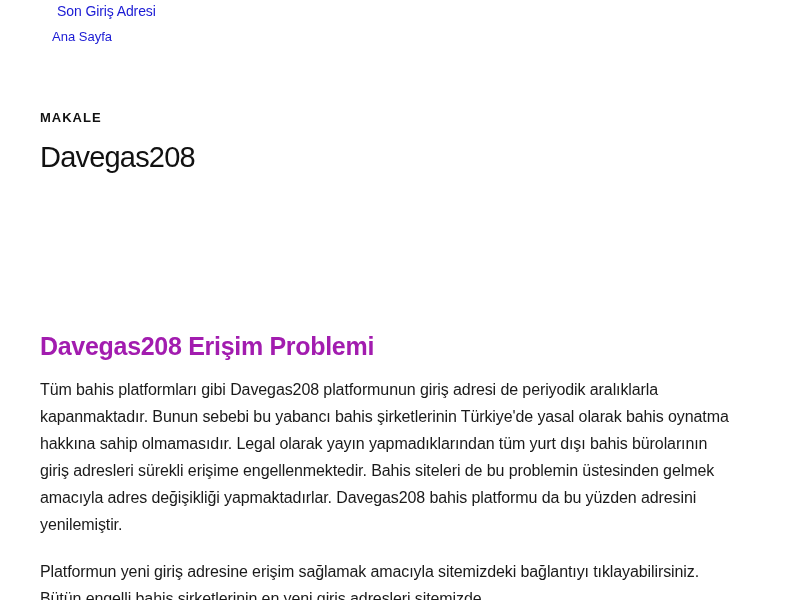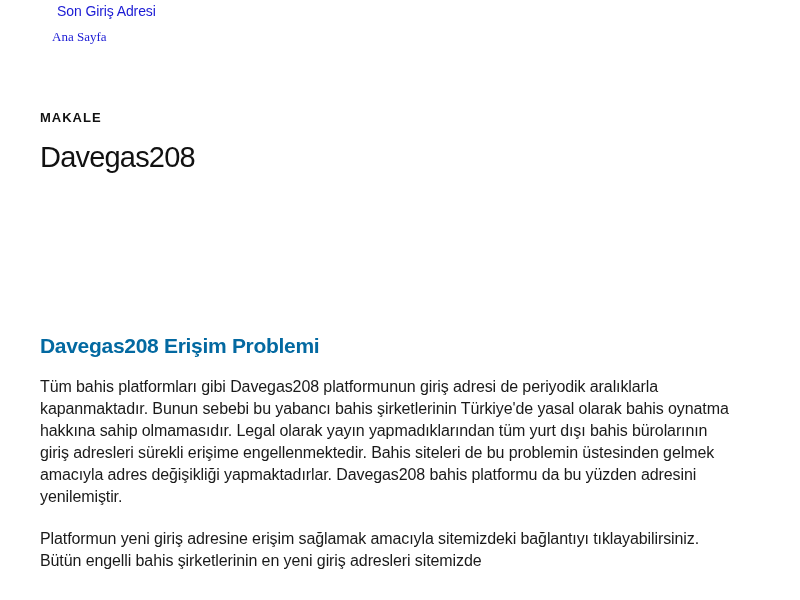--- a/index.html
+++ b/index.html
@@ -1,29 +1,29 @@
 <!DOCTYPE html>
 <html><head>
 <meta charset="utf-8">
 <style>
   html, body { margin: 0; padding: 0; background: #ffffff; }
   body { width: 800px; height: 600px; overflow: hidden; position: relative;
          font-family: "Liberation Sans", "DejaVu Sans", sans-serif; color: #111111; }
   .site-title { position: absolute; left: 57px; top: 3px; font-size: 14px; font-weight: normal;
                 color: #1a1ad4; text-decoration: none; letter-spacing: -0.1px; }
   .nav-link { position: absolute; left: 52px; top: 29px; font-size: 13px; color: #1a1ad4;
-              text-decoration: none; font-family: Liberation Serif, serif; }
+              text-decoration: none; }
   .category { position: absolute; left: 40px; top: 110px; font-size: 13px; font-weight: bold;
               letter-spacing: 1px; color: #111; }
   .post-title { position: absolute; left: 40px; top: 141px; margin: 0; font-size: 29px;
                 font-weight: normal; letter-spacing: -0.8px; color: #111; }
   .content { position: absolute; left: 40px; top: 332px; width: 690px; }
-  .content h2 { margin: 0 0 16px 0; font-size: 21px; font-weight: bold; letter-spacing: -0.3px;
-                color: #0369a1; line-height: 28px; }
-  .content p { margin: 0 0 20px 0; font-size: 16px; line-height: 22px; color: #1a1a1a;
+  .content h2 { margin: 0 0 16px 0; font-size: 25px; font-weight: bold; letter-spacing: -0.3px;
+                color: #a21caf; line-height: 28px; }
+  .content p { margin: 0 0 20px 0; font-size: 16px; line-height: 27px; color: #1a1a1a;
                letter-spacing: -0.1px; }
 </style>
 </head>
 <body>
 
 <a class="site-title" href="#">Son Giriş Adresi</a>
 <a class="nav-link" href="#">Ana Sayfa</a>
 
 <div class="category">MAKALE</div>
 <h1 class="post-title">Davegas208</h1>

